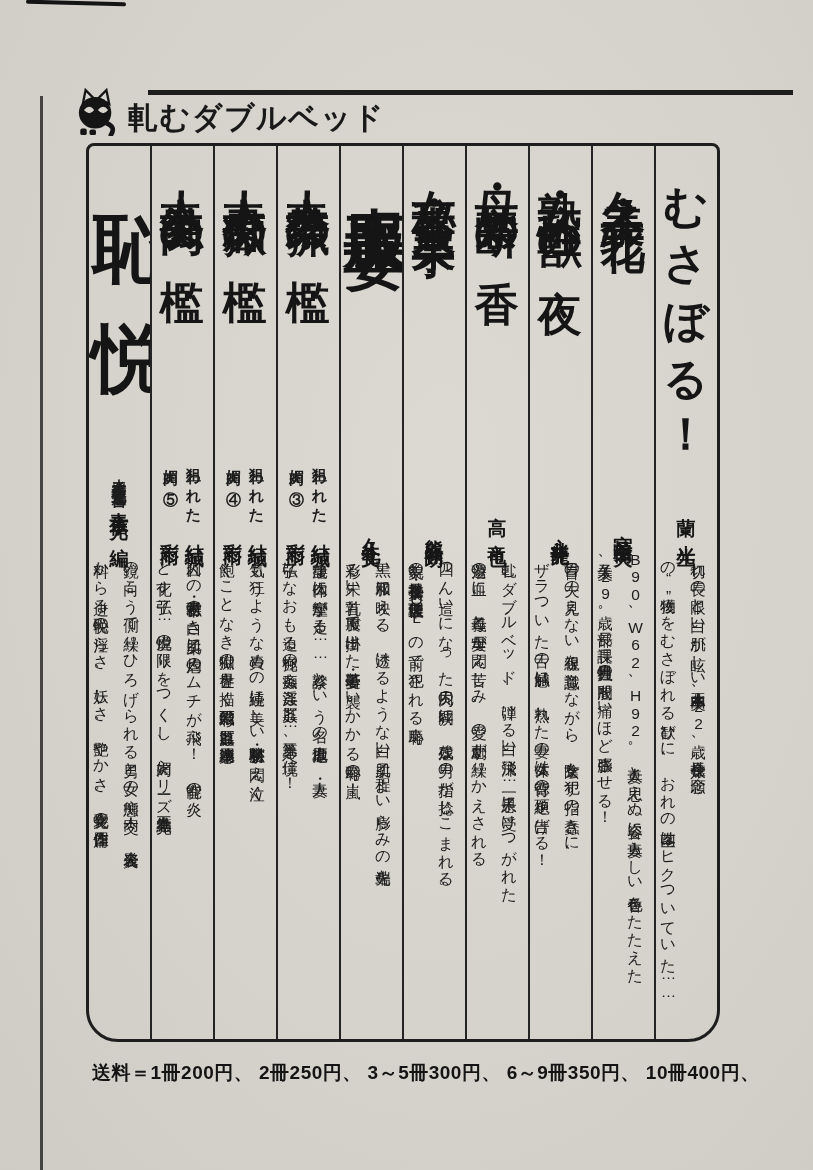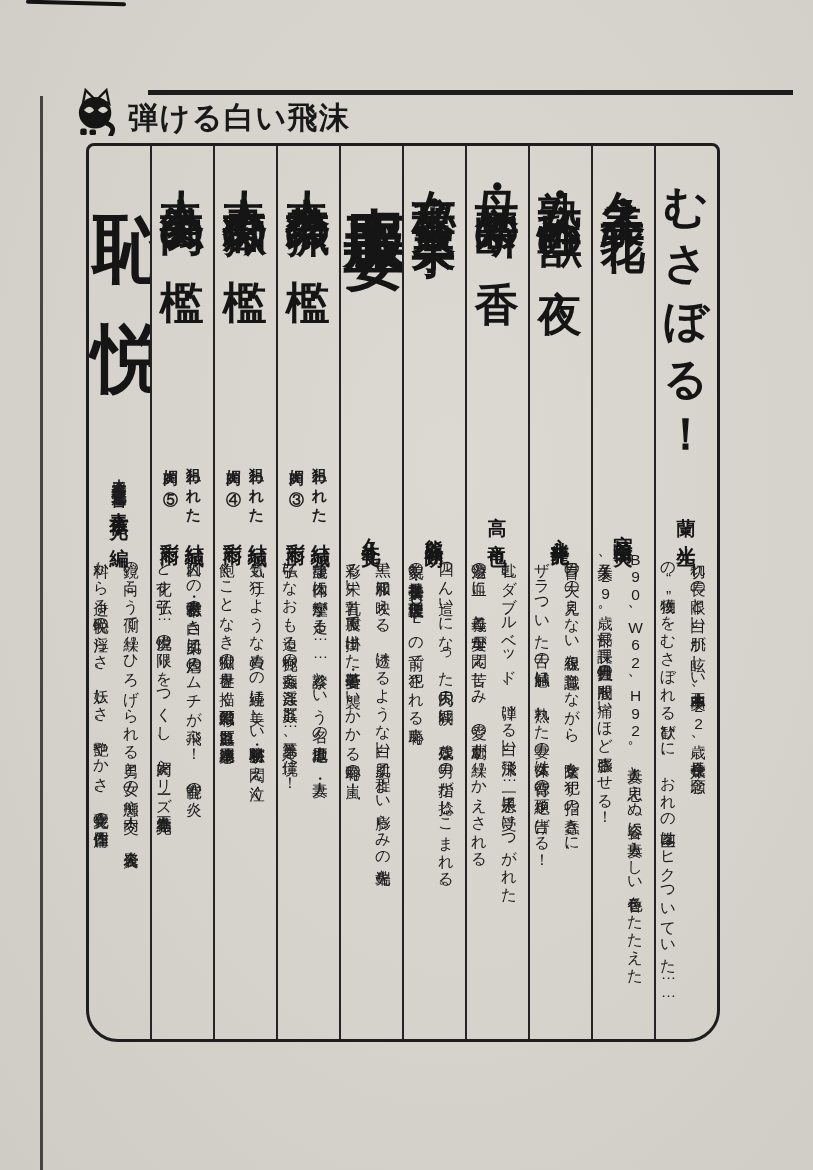--- a/index.html
+++ b/index.html
@@ -88,21 +88,21 @@
         <path d="M12.5 17 L14.5 7 L20.5 13 Z" fill="#d7d4ce"></path>
         <path d="M37.5 17 L35.5 7 L29.5 13 Z" fill="#d7d4ce"></path>
         <ellipse cx="24" cy="29" rx="17.5" ry="17" fill="#151515"></ellipse>
         <path d="M12 26 q6 -7 11 0 q-5 7 -11 0 Z" fill="#d7d4ce"></path>
         <path d="M27 26 q6 -7 11 0 q-5 7 -11 0 Z" fill="#d7d4ce"></path>
         <path d="M36 40 q11 4 5 13" fill="none" stroke="#151515" stroke-width="5" stroke-linecap="round"></path>
         <rect x="8" y="46" width="7" height="7" rx="2" fill="#151515"></rect>
         <rect x="18" y="47" width="7" height="6" rx="2" fill="#151515"></rect>
       </svg>
     </span>
-    <span class="imprint">弾ける白い飛沫</span>
+    <span class="imprint">軋むダブルベッド</span>
   </header>
 
   <section class="catalog" id="catalog">
 
       <article class="entry">
         <div class="head">
           <div class="title t-sm">むさぼる！</div>
           <div class="byline">
 
             <div class="author vtext">
@@ -269,15 +269,16 @@
           </div>
         </div>
         <div class="desc vtext">
           <span>鏡の向こう側で繰りひろげられる男と女の痴態、肉交！ 未発表資</span>
           <span>料から迸る恥悦の淫らさ、妖しさ、艶やかさ。裏文化の佳作四篇！</span>
         </div>
       </article>
     </section>
 
   <footer class="order-info">
+    <div>送料＝1冊200円、 2冊250円、 3～5冊300円、 6～9冊350円、 10冊400円、</div>
   </footer>
 
 </div>
 
 </body></html>

